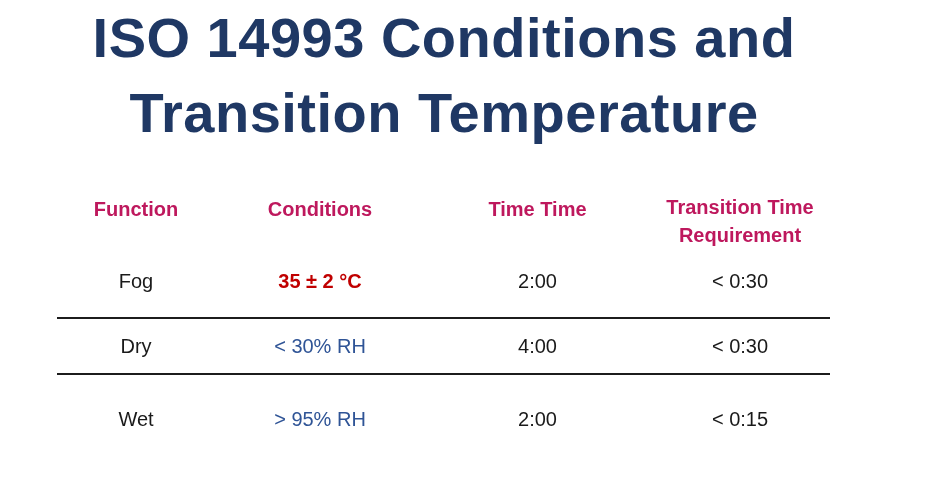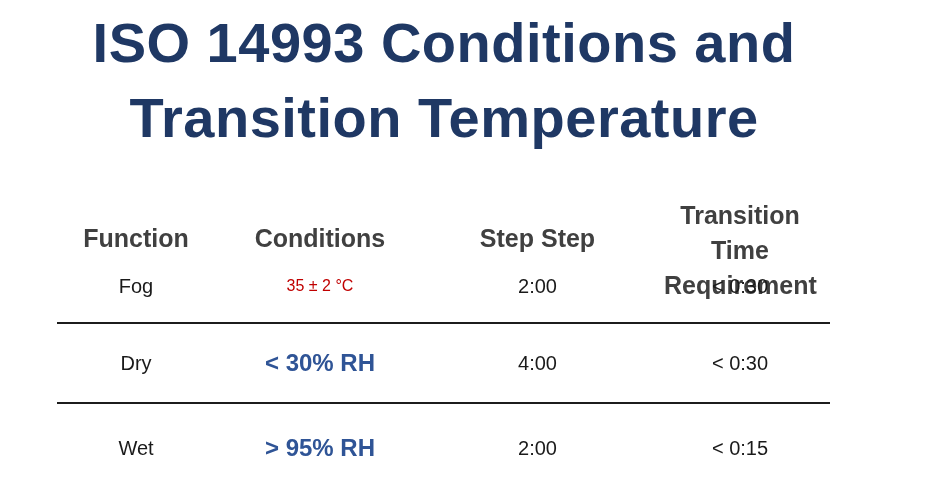--- a/index.html
+++ b/index.html
@@ -19,21 +19,20 @@
     position: relative;
     width: 933px;
     height: 497px;
     background: var(--background);
     overflow: hidden;
   }
   .content {
     width: 888px; 
   }
   .title {
-    padding-top: 5px;
     text-align: center;
     color: var(--title-navy);
     font-size: 56px;
     font-weight: bold;
     line-height: 75px;
     letter-spacing: 0.5px;
     white-space: nowrap;
   }
   .table {
     margin-left: 57px;
@@ -43,59 +42,59 @@
   }
   .grid-row {
     display: grid;
     grid-template-columns: 158px 210px 225px 180px;
     align-items: center;
     text-align: center;
   }
   .thead {
     height: 76px;
     font-weight: bold;
-    font-size: 25px;
+    font-size: 20px;
     line-height: 1.4;
-    color: #404040;
+    color: #be185d;
   }
   .thead .cell-transition-header {
     padding: 0 14px;
     margin-top: 24px;
   }
   .row { font-size: 20px; }
   .row-fog { height: 74px; border-bottom: 2px solid var(--divider-black); }
-  .row-dry { height: 80px; border-bottom: 2px solid var(--divider-black); }
+  .row-dry { height: 56px; border-bottom: 2px solid var(--divider-black); }
   .row-wet { height: 88px; }
   .temp-stack { display: flex; flex-direction: column; gap: 4px; }
   .temp-value {
     color: var(--temperature-red);
-    font-weight: normal;
-    font-size: 16px;
+    font-weight: bold;
+    font-size: 20px;
   }
   .humidity-value {
     color: var(--humidity-blue);
-    font-weight: bold;
-    font-size: 24px;
+    font-weight: normal;
+    font-size: 20px;
   }
   .humidity-value:empty { display: none; }
 </style>
 </head>
 <body>
 
 <div class="slide">
   <div class="content">
 
     <h1 class="title"><span>ISO 14993 Conditions and</span><br><span>Transition Temperature</span></h1>
 
     <div class="table">
 
       <div class="grid-row thead">
         <div class="cell">Function</div>
         <div class="cell">Conditions</div>
-        <div class="cell">Step Step</div>
+        <div class="cell">Time Time</div>
         <div class="cell cell-transition-header">Transition Time Requirement</div>
       </div>
 
       <div class="grid-row row row-fog">
         <div class="cell">Fog</div>
         <div class="cell temp-stack">
           <span class="temp-value">35 ± 2 °C</span>
 
         </div>
         <div class="cell">2:00</div>

